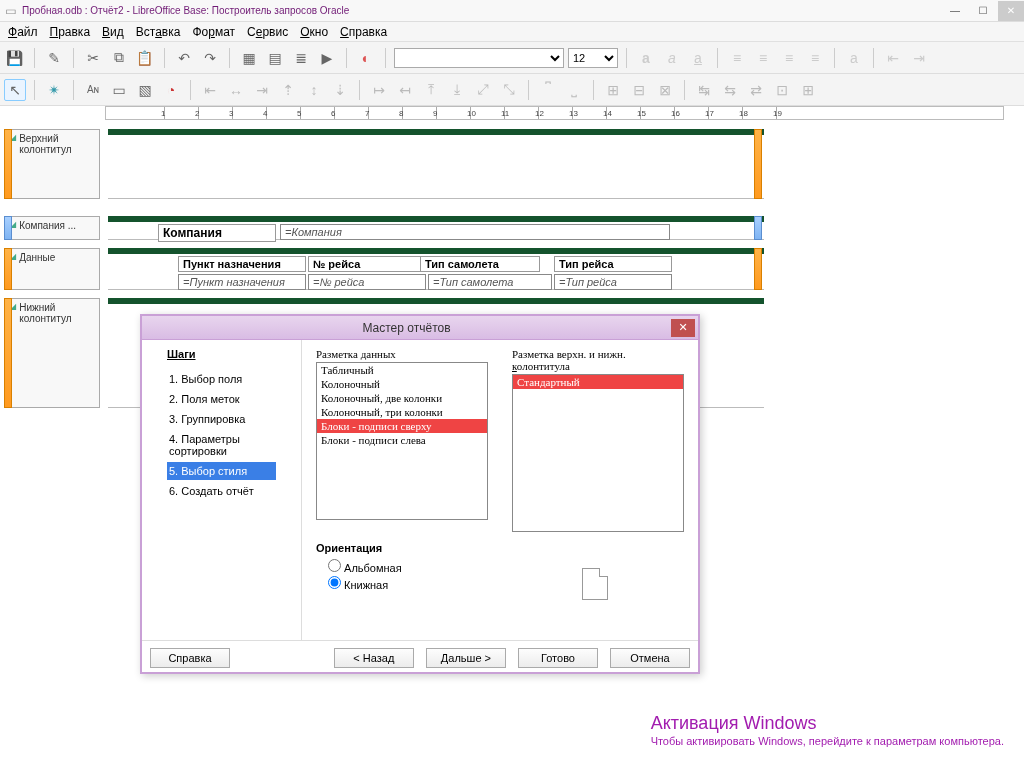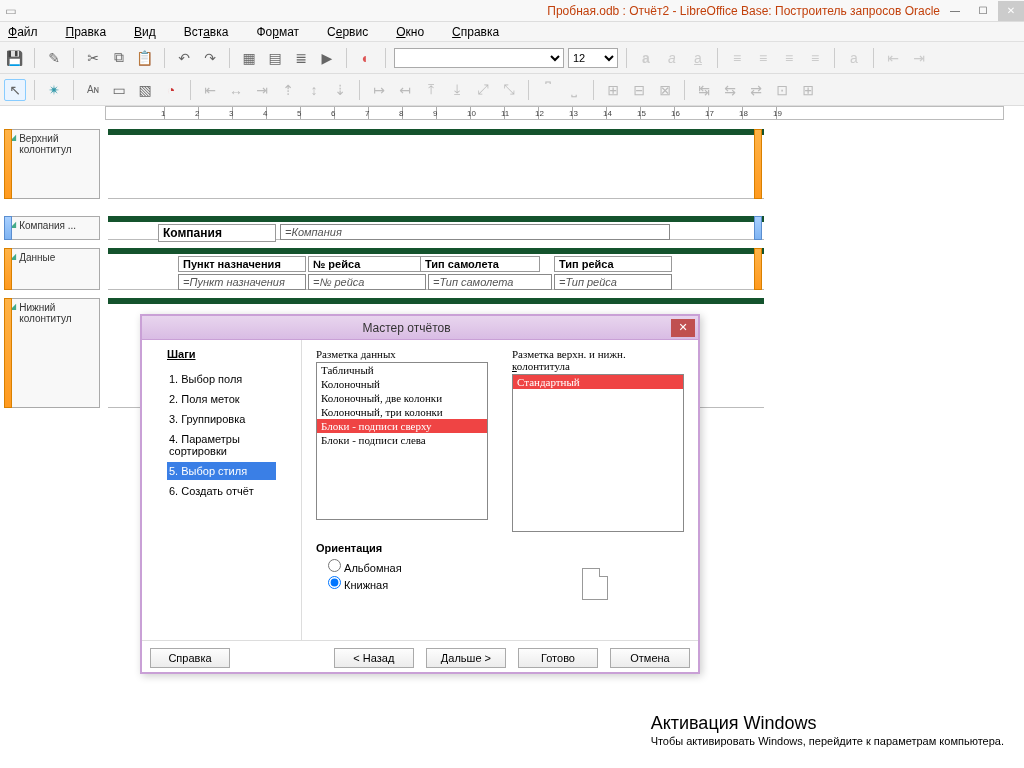--- a/index.html
+++ b/index.html
@@ -1,23 +1,23 @@
 <!DOCTYPE html>
 <html><head>
 <meta charset="utf-8">
 <style>
   * { box-sizing: border-box; margin: 0; padding: 0; }
   body { width: 1024px; height: 768px; font-family: "Segoe UI", Tahoma, sans-serif; font-size: 12px; background: #fff; overflow: hidden; position: relative; }
   .titlebar { height: 22px; background: #f8f8f8; border-bottom: 1px solid #ddd; display: flex; align-items: center; }
   .title-doc-icon { width: 22px; height: 22px; display: flex; align-items: center; justify-content: center; color: #888; }
-  .title-text { flex: 1; text-align: right; font-size: 12px; color: #c2410c; }
+  .title-text { flex: 1; text-align: left; font-size: 10px; color: #701a75; }
   .title-buttons { display: flex; }
   .title-btn { width: 26px; height: 20px; display: flex; align-items: center; justify-content: center; font-size: 10px; color: #555; border: 1px solid transparent; margin-left: 2px; }
   .title-btn.close { background: #ccc; color: #fff; }
-  .menubar { height: 20px; background: #f6f6f6; border-bottom: 1px solid #e0e0e0; display: flex; align-items: center; padding: 0 8px; gap: 28px; }
+  .menubar { height: 20px; background: #f6f6f6; border-bottom: 1px solid #e0e0e0; display: flex; align-items: center; padding: 0 8px; gap: 12px; }
   .menubar span { cursor: default; }
   .menubar span u { text-decoration: underline; }
   .toolbar { height: 32px; background: #f4f4f4; border-bottom: 1px solid #ddd; display: flex; align-items: center; padding: 0 4px; gap: 4px; }
   .tool-btn { width: 22px; height: 22px; border: 1px solid transparent; display: flex; align-items: center; justify-content: center; font-size: 14px; color: #666; border-radius: 2px; }
   .tool-sep { width: 1px; height: 20px; background: #ccc; margin: 0 4px; }
   select.tool-select { height: 20px; font-size: 11px; background: #fff; border: 1px solid #aaa; }
   .workspace { position: relative; height: 620px; background: #fff; }
   .ruler-h { position: absolute; top: 0; left: 105px; right: 20px; height: 14px; background: #fff; border: 1px solid #bbb; font-size: 7px; color: #555; }
   .ruler-h .tick { position: absolute; top: 0; bottom: 0; border-left: 1px solid #aaa; }
   .ruler-h .num { position: absolute; top: 2px; font-size: 8px; color: #444; }
@@ -49,21 +49,21 @@
   .listbox .item { padding: 1px 4px; font-size: 11px; cursor: default; }
   .listbox .item.sel { background: #ef4444; color: #fff; }
   .orient { margin-top: 10px; }
   .orient .lbl { font-weight: bold; margin-bottom: 4px; }
   .orient label { display: block; font-size: 11px; margin-left: 12px; padding: 1px 0; }
   .doc-icon { width: 26px; height: 32px; border: 1px solid #999; background: #fff; position: absolute; right: 90px; bottom: 40px; }
   .doc-icon::before { content: ""; position: absolute; right: -1px; top: -1px; width: 8px; height: 8px; background: #fff; border-left: 1px solid #999; border-bottom: 1px solid #999; }
   .dialog-footer { height: 34px; border-top: 1px solid #ddd; padding: 4px 8px; display: flex; align-items: center; gap: 12px; }
   .dlg-btn { padding: 3px 14px; border: 1px solid #aaa; background: linear-gradient(#fdfdfd,#ececec); font-size: 11px; min-width: 80px; text-align: center; }
   .footer-space { flex: 1; }
-  .watermark { position: absolute; right: 20px; bottom: 20px; color: #000000; }
+  .watermark { position: absolute; right: 20px; bottom: 20px; color: #a21caf; }
   .watermark .line1 { font-size: 18px; }
   .watermark .line2 { font-size: 11px; line-height: 1.3; }
 </style>
 </head>
 <body>
 
 <div class="titlebar">
   <div class="title-doc-icon">▭</div>
   <div class="title-text">Пробная.odb : Отчёт2 - LibreOffice Base: Построитель запросов Oracle</div>
   <div class="title-buttons">

